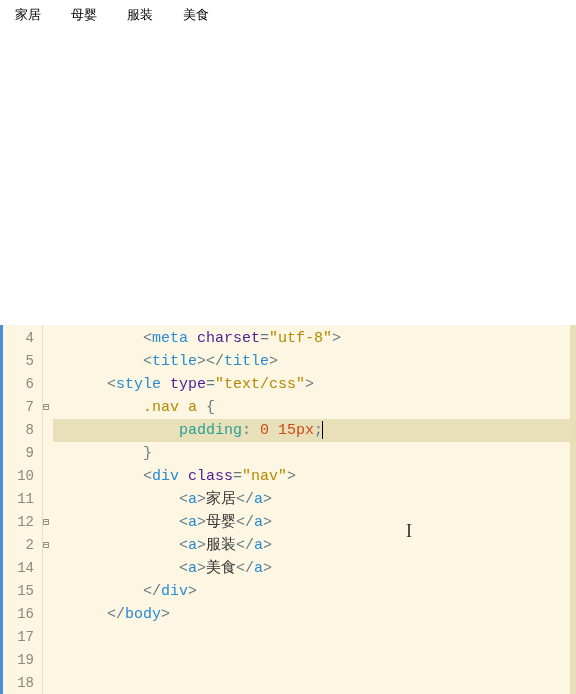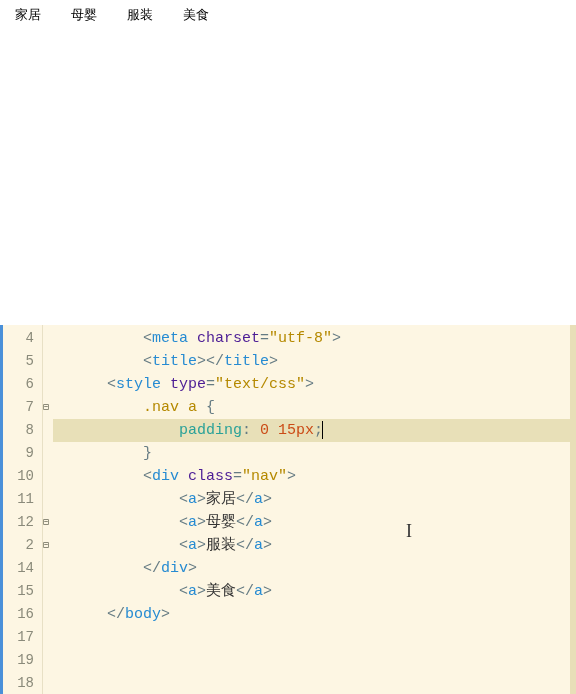--- a/index.html
+++ b/index.html
@@ -166,19 +166,19 @@
     <div class="line">          <span class="punct">&lt;</span><span class="tag">meta</span><span class="text"> </span><span class="attr">charset</span><span class="punct">=</span><span class="str">"utf-8"</span><span class="punct">&gt;</span></div>
       <div class="line">          <span class="punct">&lt;</span><span class="tag">title</span><span class="punct">&gt;&lt;/</span><span class="tag">title</span><span class="punct">&gt;</span></div>
       <div class="line">      <span class="punct">&lt;</span><span class="tag">style</span><span class="text"> </span><span class="attr">type</span><span class="punct">=</span><span class="str">"text/css"</span><span class="punct">&gt;</span></div>
       <div class="line">          <span class="sel">.nav a </span><span class="punct">{</span></div>
       <div class="line current">              <span class="prop">padding</span><span class="punct">: </span><span class="num">0</span><span class="text"> </span><span class="num">15px</span><span class="punct">;</span><span class="caret"></span></div>
       <div class="line">          <span class="punct">}</span></div>
       <div class="line">          <span class="punct">&lt;</span><span class="tag">div</span><span class="text"> </span><span class="attr">class</span><span class="punct">=</span><span class="str">"nav"</span><span class="punct">&gt;</span></div>
       <div class="line">              <span class="punct">&lt;</span><span class="tag">a</span><span class="punct">&gt;</span><span class="text">家居</span><span class="punct">&lt;/</span><span class="tag">a</span><span class="punct">&gt;</span></div>
       <div class="line">              <span class="punct">&lt;</span><span class="tag">a</span><span class="punct">&gt;</span><span class="text">母婴</span><span class="punct">&lt;/</span><span class="tag">a</span><span class="punct">&gt;</span></div>
       <div class="line">              <span class="punct">&lt;</span><span class="tag">a</span><span class="punct">&gt;</span><span class="text">服装</span><span class="punct">&lt;/</span><span class="tag">a</span><span class="punct">&gt;</span></div>
+      <div class="line">              <span class="punct">&lt;</span><span class="tag">a</span><span class="punct">&gt;</span><span class="text">美食</span><span class="punct">&lt;/</span><span class="tag">a</span><span class="punct">&gt;</span></div>
       <div class="line">          <span class="punct">&lt;/</span><span class="tag">div</span><span class="punct">&gt;</span></div>
-      <div class="line">              <span class="punct">&lt;</span><span class="tag">a</span><span class="punct">&gt;</span><span class="text">美食</span><span class="punct">&lt;/</span><span class="tag">a</span><span class="punct">&gt;</span></div>
       <div class="line">      <span class="punct">&lt;/</span><span class="tag">body</span><span class="punct">&gt;</span></div>
       <div class="right-edge"></div>
     <span class="ibeam" id="ibeam" style="left: 353px; top: 196px;">I</span>
   </div>
 </div>
 
 </body></html>

